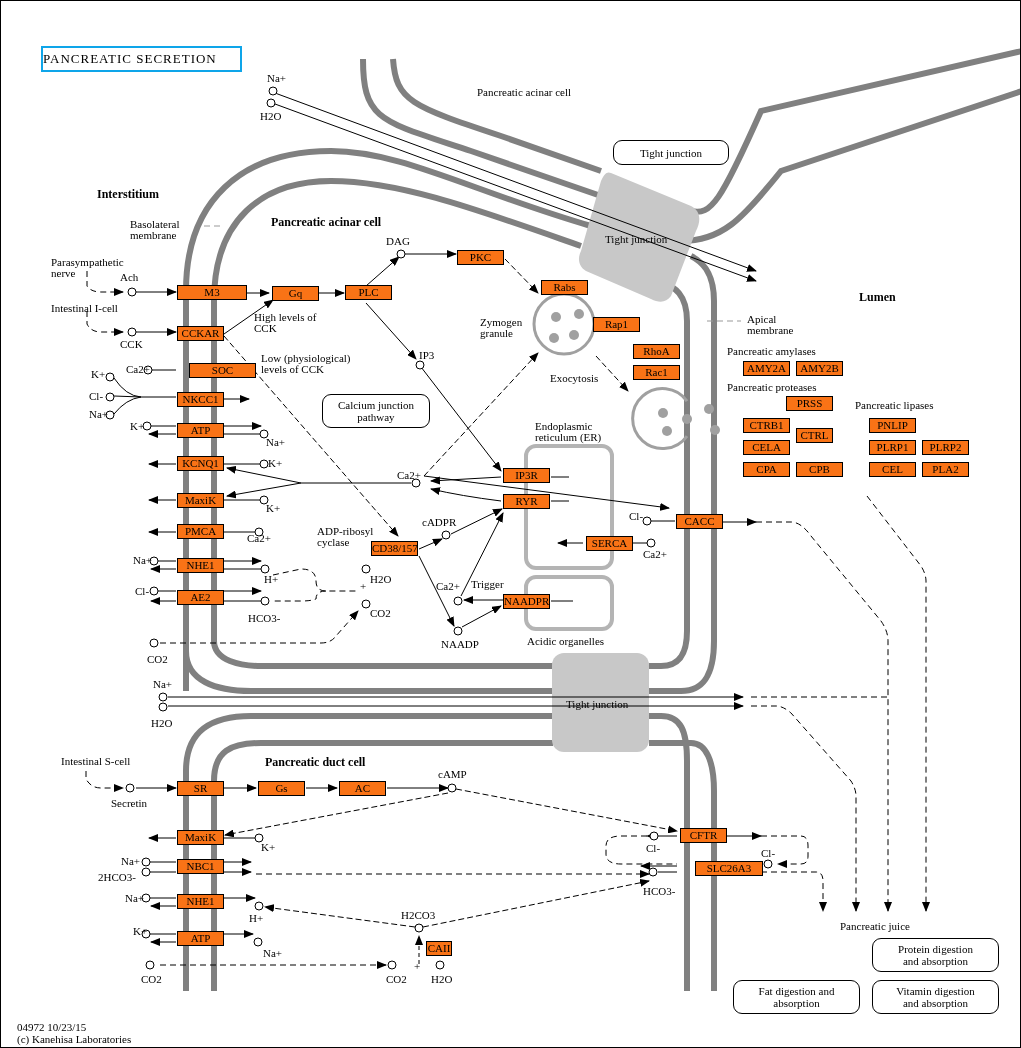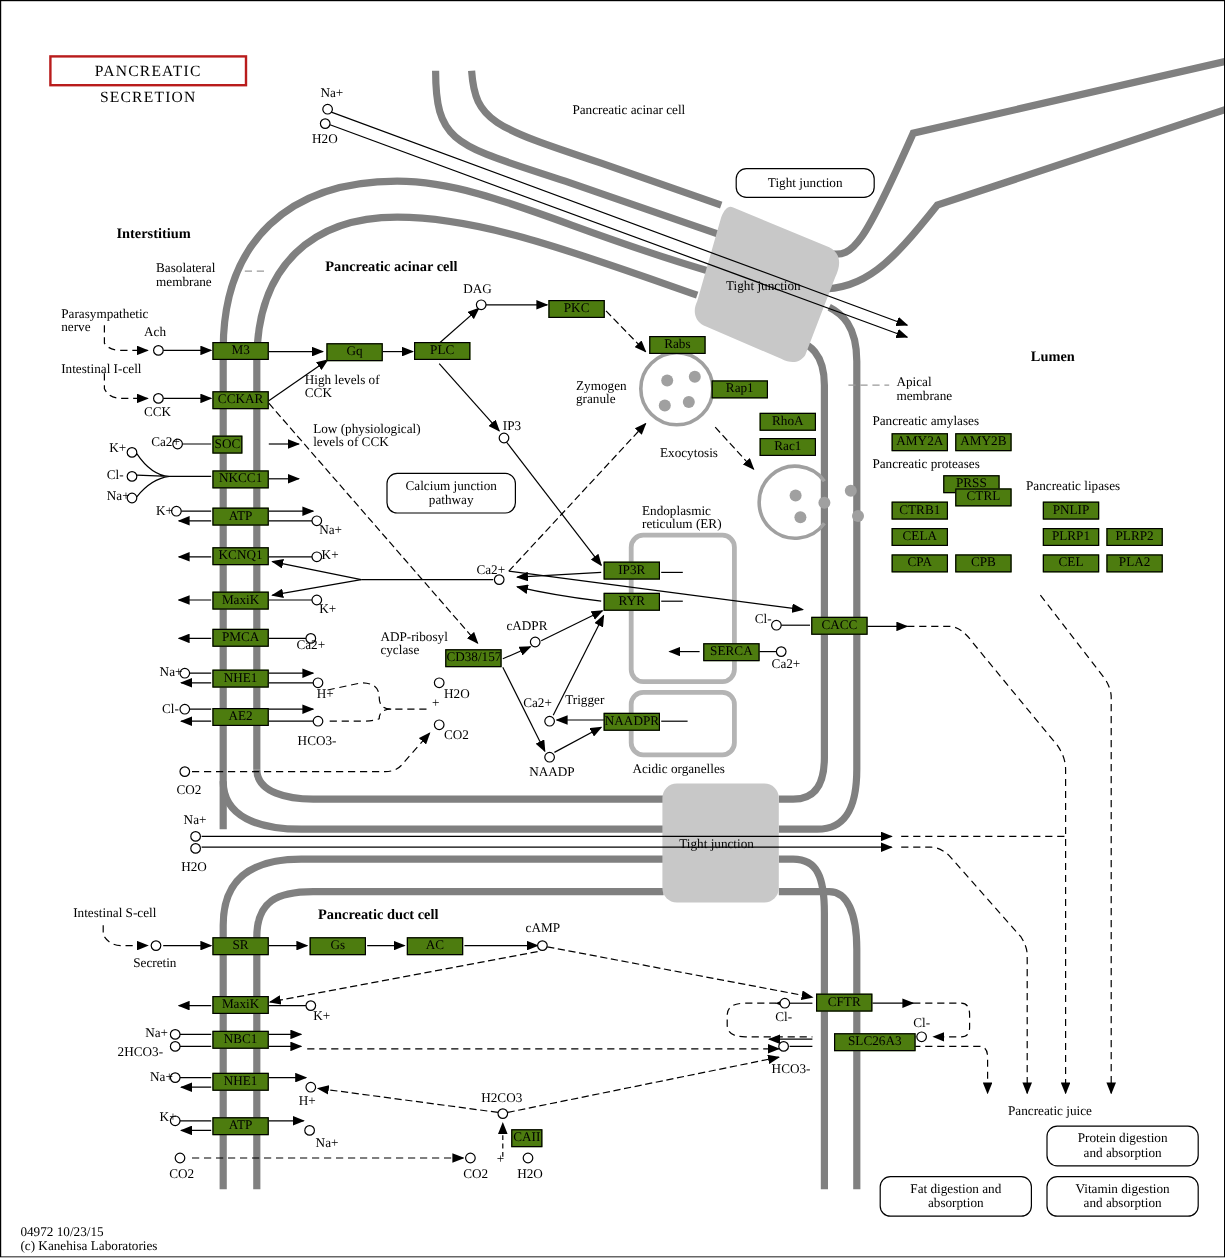--- a/index.html
+++ b/index.html
@@ -1,24 +1,24 @@
 <!DOCTYPE html>
 <html><head>
 <meta charset="utf-8">
 <style>
   html,body{margin:0;padding:0;background:#fff;}
   #canvas{position:relative;width:1021px;height:1048px;overflow:hidden;background:#fff;
     font-family:"Liberation Serif","DejaVu Serif",serif;color:#000;box-sizing:border-box;border:1px solid #000;}
   svg.bg{position:absolute;left:0;top:0;}
   .lbl{position:absolute;font-size:11px;line-height:11px;white-space:nowrap;}
   .bold{font-weight:bold;font-size:12px;}
-  .gene{position:absolute;height:15px;background:#4d7c0f;border:1px solid #000;box-sizing:border-box;
+  .gene{position:absolute;height:15px;background:#f97316;border:1px solid #000;box-sizing:border-box;
     font-size:11px;line-height:13px;text-align:center;white-space:nowrap;overflow:hidden;}
-  .title{position:absolute;left:40px;top:45px;width:165px;height:26px;border:2px solid #b91c1c;box-sizing:border-box;
-    font-size:13px;line-height:22px;text-align:center;letter-spacing:1px;}
+  .title{position:absolute;left:40px;top:45px;width:201px;height:26px;border:2px solid #0ea5e9;box-sizing:border-box;
+    font-size:13px;line-height:22px;text-align:left;letter-spacing:1px;}
   .rbox{position:absolute;border:1px solid #000;border-radius:9px;box-sizing:border-box;background:#fff;
     font-size:11px;line-height:12px;text-align:center;display:flex;align-items:center;justify-content:center;}
   .tj{position:absolute;font-size:11px;}
 </style>
 </head>
 <body>
 
 <div id="canvas">
 
 <svg class="bg" width="1021" height="1048">
@@ -299,26 +299,26 @@
 <div class="lbl" style="left:262px;top:947px;">Na+</div>
 <div class="lbl" style="left:140px;top:973px;">CO2</div>
 <div class="lbl" style="left:400px;top:909px;">H2CO3</div>
 <div class="lbl" style="left:385px;top:973px;">CO2</div>
 <div class="lbl" style="left:413px;top:960px;">+</div>
 <div class="lbl" style="left:430px;top:973px;">H2O</div>
 <div class="lbl" style="left:645px;top:842px;">Cl-</div>
 <div class="lbl" style="left:642px;top:885px;">HCO3-</div>
 <div class="lbl" style="left:760px;top:847px;">Cl-</div>
 
-<div class="gene" style="left:176px;top:284px;width:47px;">M3</div>
+<div class="gene" style="left:176px;top:284px;width:70px;">M3</div>
 <div class="gene" style="left:176px;top:325px;width:47px;">CCKAR</div>
 <div class="gene" style="left:271px;top:285px;width:47px;">Gq</div>
 <div class="gene" style="left:344px;top:284px;width:47px;">PLC</div>
 <div class="gene" style="left:456px;top:249px;width:47px;">PKC</div>
-<div class="gene" style="left:176px;top:362px;width:25px;">SOC</div>
+<div class="gene" style="left:188px;top:362px;width:67px;">SOC</div>
 <div class="gene" style="left:176px;top:391px;width:47px;">NKCC1</div>
 <div class="gene" style="left:176px;top:422px;width:47px;">ATP</div>
 <div class="gene" style="left:176px;top:455px;width:47px;">KCNQ1</div>
 <div class="gene" style="left:176px;top:492px;width:47px;">MaxiK</div>
 <div class="gene" style="left:176px;top:523px;width:47px;">PMCA</div>
 <div class="gene" style="left:176px;top:557px;width:47px;">NHE1</div>
 <div class="gene" style="left:176px;top:589px;width:47px;">AE2</div>
 <div class="gene" style="left:370px;top:540px;width:47px;">CD38/157</div>
 <div class="gene" style="left:502px;top:467px;width:47px;">IP3R</div>
 <div class="gene" style="left:502px;top:493px;width:47px;">RYR</div>
@@ -329,21 +329,21 @@
 <div class="gene" style="left:592px;top:316px;width:47px;">Rap1</div>
 <div class="gene" style="left:632px;top:343px;width:47px;">RhoA</div>
 <div class="gene" style="left:632px;top:364px;width:47px;">Rac1</div>
 
 <div class="lbl" style="left:726px;top:345px;">Pancreatic amylases</div>
 <div class="gene" style="left:742px;top:360px;width:47px;">AMY2A</div>
 <div class="gene" style="left:795px;top:360px;width:47px;">AMY2B</div>
 <div class="lbl" style="left:726px;top:381px;">Pancreatic proteases</div>
 <div class="gene" style="left:742px;top:395px;width:47px;margin-left:43px;">PRSS</div>
 <div class="gene" style="left:742px;top:417px;width:47px;">CTRB1</div>
-<div class="gene" style="left:795px;top:406px;width:47px;">CTRL</div>
+<div class="gene" style="left:795px;top:427px;width:37px;">CTRL</div>
 <div class="gene" style="left:742px;top:439px;width:47px;">CELA</div>
 <div class="gene" style="left:742px;top:461px;width:47px;">CPA</div>
 <div class="gene" style="left:795px;top:461px;width:47px;">CPB</div>
 <div class="lbl" style="left:854px;top:399px;">Pancreatic lipases</div>
 <div class="gene" style="left:868px;top:417px;width:47px;">PNLIP</div>
 <div class="gene" style="left:868px;top:439px;width:47px;">PLRP1</div>
 <div class="gene" style="left:921px;top:439px;width:47px;">PLRP2</div>
 <div class="gene" style="left:868px;top:461px;width:47px;">CEL</div>
 <div class="gene" style="left:921px;top:461px;width:47px;">PLA2</div>
 

